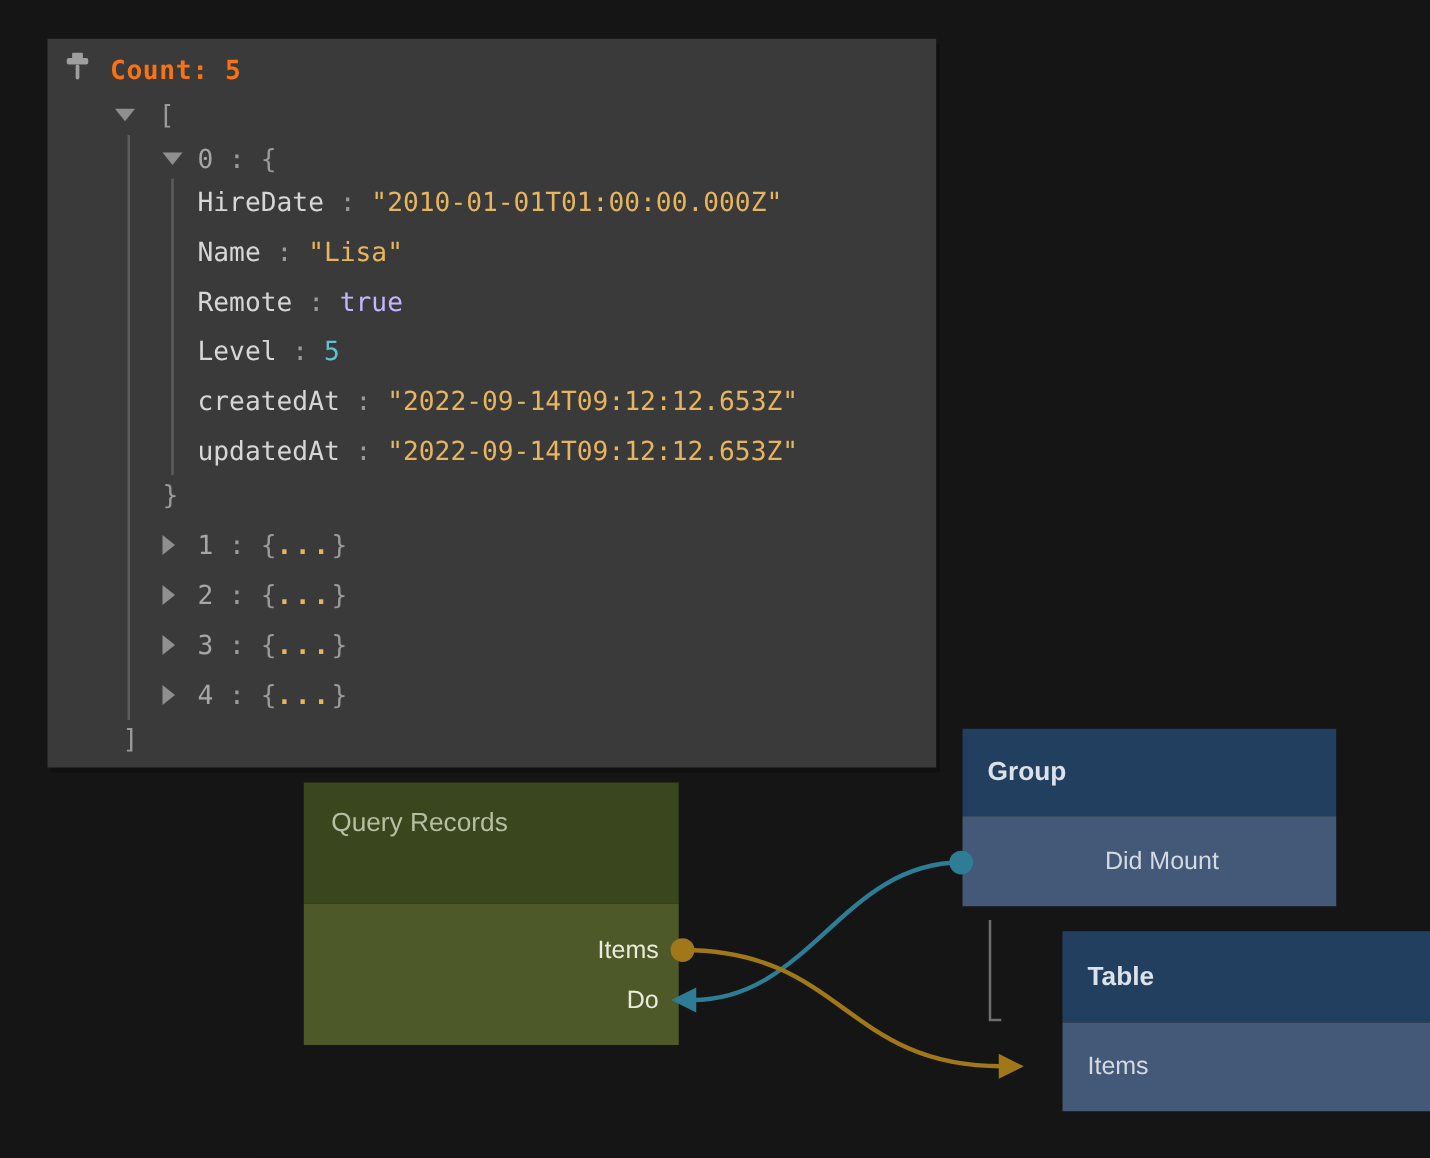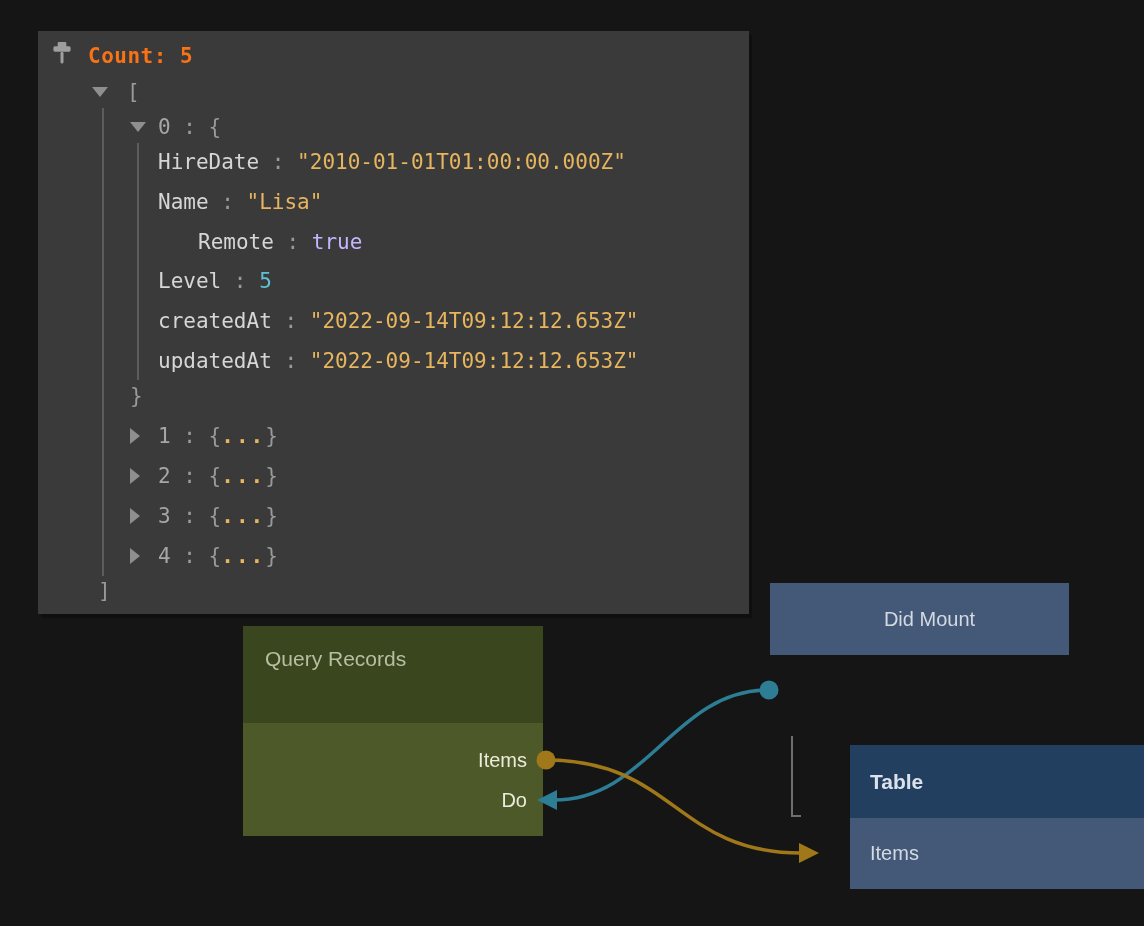--- a/index.html
+++ b/index.html
@@ -103,21 +103,21 @@
     </g>
   </svg>
   <span class="inspector-title">Count: 5</span>
   <div class="guide g1"></div>
   <div class="guide g2"></div>
   <div id="json-tree">
       <div class="trow d1 hasexp" style="top: 43px;"><span class="exp"><i class="tri open"></i></span><span class="tok punct">[</span></div>
       <div class="trow d2 hasexp" style="top: 78px;"><span class="exp"><i class="tri open"></i></span><span class="tok index">0</span><span class="tok punct"> : </span><span class="tok punct">{</span></div>
       <div class="trow d2 noexp" style="top: 113px;"><span class="tok key">HireDate</span><span class="tok punct"> : </span><span class="tok string">"2010-01-01T01:00:00.000Z"</span></div>
       <div class="trow d2 noexp" style="top: 153px;"><span class="tok key">Name</span><span class="tok punct"> : </span><span class="tok string">"Lisa"</span></div>
-      <div class="trow d2 noexp" style="top: 193px; margin-left: 40px;"><span class="tok key">Remote</span><span class="tok punct"> : </span><span class="tok bool">true</span></div>
+      <div class="trow d2 noexp" style="top: 193px;"><span class="tok key">Remote</span><span class="tok punct"> : </span><span class="tok bool">true</span></div>
       <div class="trow d2 noexp" style="top: 232px;"><span class="tok key">Level</span><span class="tok punct"> : </span><span class="tok num">5</span></div>
       <div class="trow d2 noexp" style="top: 272px;"><span class="tok key">createdAt</span><span class="tok punct"> : </span><span class="tok string">"2022-09-14T09:12:12.653Z"</span></div>
       <div class="trow d2 noexp" style="top: 312px;"><span class="tok key">updatedAt</span><span class="tok punct"> : </span><span class="tok string">"2022-09-14T09:12:12.653Z"</span></div>
       <div class="trow d2 closing" style="top: 347px;"><span class="tok punct">}</span></div>
       <div class="trow d2 hasexp" style="top: 387px;"><span class="exp"><i class="tri closed"></i></span><span class="tok index">1</span><span class="tok punct"> : </span><span class="tok punct">{</span><span class="tok dots">...</span><span class="tok punct">}</span></div>
       <div class="trow d2 hasexp" style="top: 427px;"><span class="exp"><i class="tri closed"></i></span><span class="tok index">2</span><span class="tok punct"> : </span><span class="tok punct">{</span><span class="tok dots">...</span><span class="tok punct">}</span></div>
       <div class="trow d2 hasexp" style="top: 467px;"><span class="exp"><i class="tri closed"></i></span><span class="tok index">3</span><span class="tok punct"> : </span><span class="tok punct">{</span><span class="tok dots">...</span><span class="tok punct">}</span></div>
       <div class="trow d2 hasexp" style="top: 507px;"><span class="exp"><i class="tri closed"></i></span><span class="tok index">4</span><span class="tok punct"> : </span><span class="tok punct">{</span><span class="tok dots">...</span><span class="tok punct">}</span></div>
       <div class="trow d1 closing" style="top: 542px;"><span class="tok punct">]</span></div>
     </div>
@@ -131,20 +131,23 @@
     <div class="eport p-items">
       <span>Items</span>
     </div>
     <div class="eport p-do">
       <span>Do</span>
     </div>
   </div>
 </div>
 
 <div class="node bluenode node-group">
+  <div class="bhead">
+    <span class="btitle">Group</span>
+  </div>
   <div class="brow">
     <span>Did Mount</span>
   </div>
 </div>
 
 <div class="node bluenode node-table">
   <div class="bhead">
     <span class="btitle">Table</span>
   </div>
   <div class="brow">

